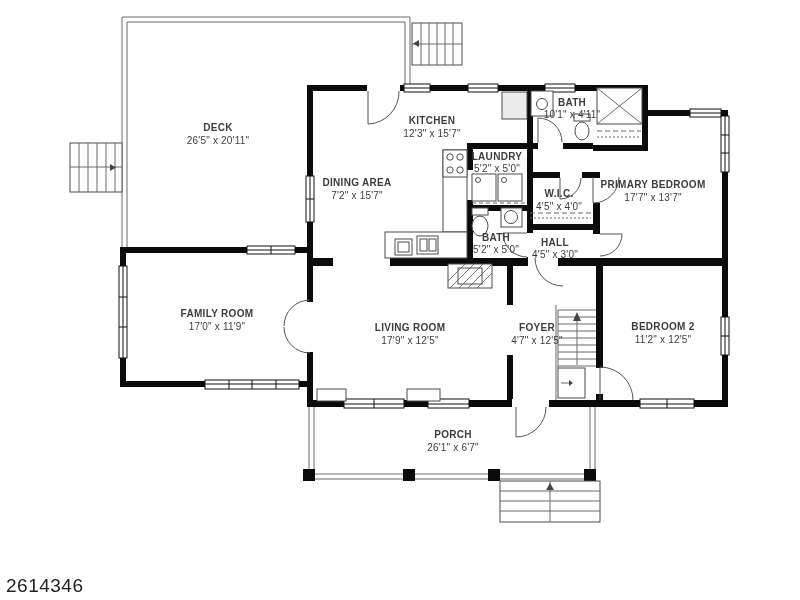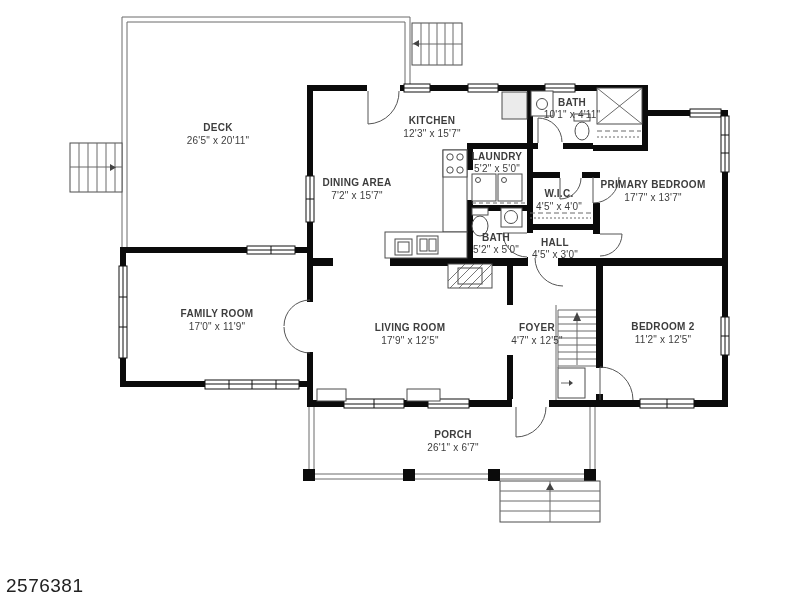--- a/index.html
+++ b/index.html
@@ -247,14 +247,14 @@
     <text class="room-dims" x="537" y="344">4'7" x 12'5"</text>
 
     <text class="room-name" x="663" y="330">BEDROOM 2</text>
     <text class="room-dims" x="663" y="343">11'2" x 12'5"</text>
 
     <text class="room-name" x="453" y="438">PORCH</text>
     <text class="room-dims" x="453" y="451">26'1" x 6'7"</text>
   </g>
 </svg>
 
-<div class="listing-id">2576381</div>
+<div class="listing-id">2614346</div>
 </div>
 
 </body></html>

